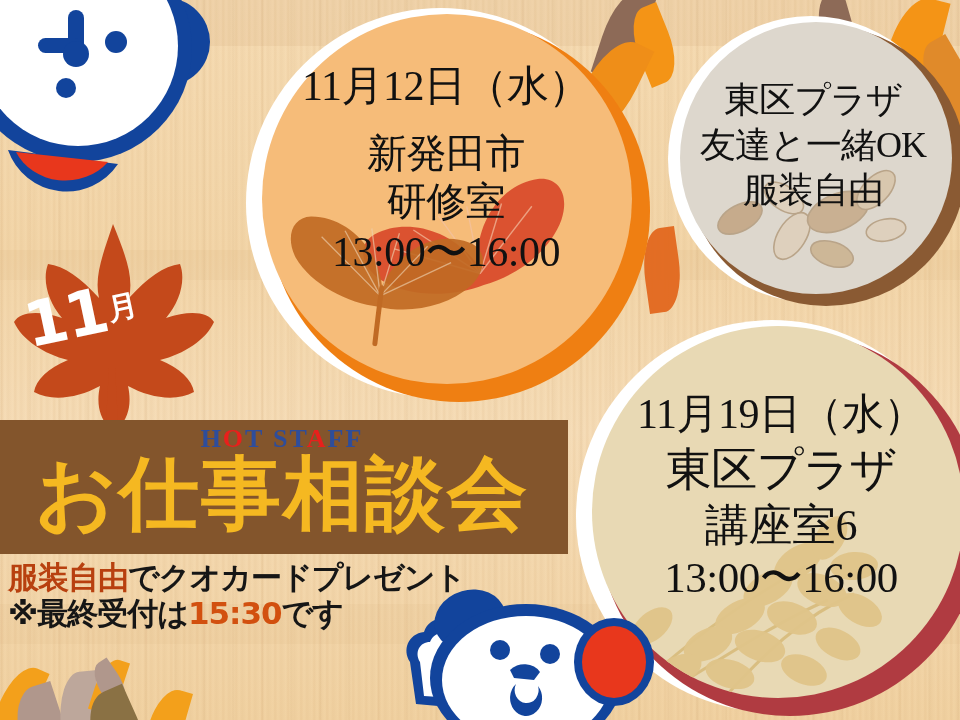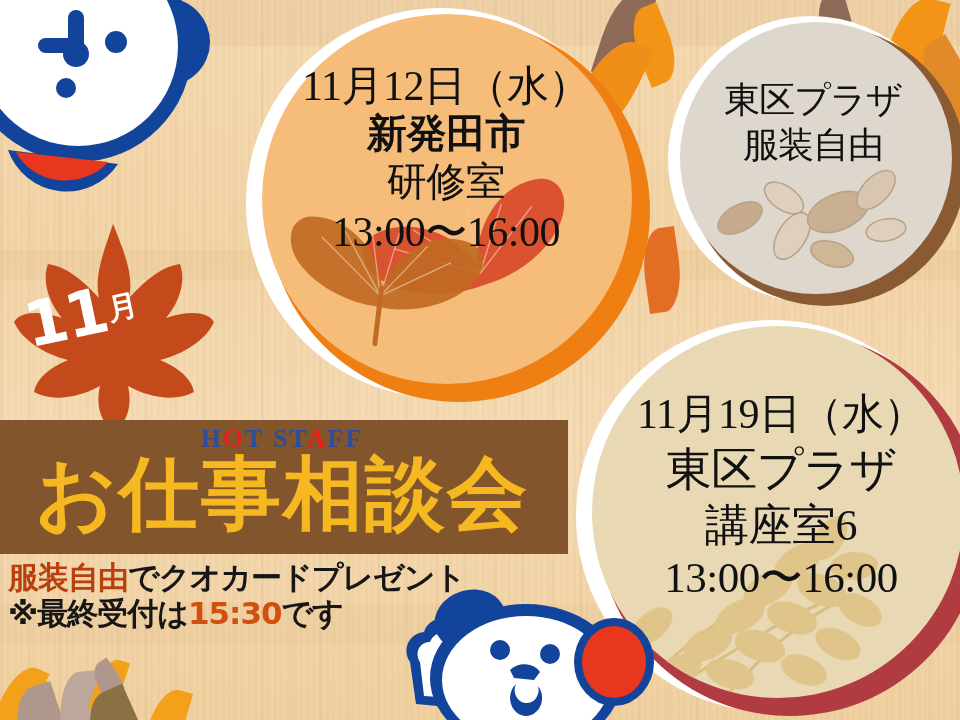--- a/index.html
+++ b/index.html
@@ -106,21 +106,21 @@
     z-index:40;
     color:#111111;
     text-align:center;
     font-family: "Liberation Serif", "DejaVu Serif", serif;
     line-height:1.16;
     white-space:nowrap;
     letter-spacing:-0.5px;
   }
   #event1-text { left:252px; top:62px; width:388px; }
   #event1-text .l1 { font-size:42px; font-weight:400;font-family:Liberation Serif, serif; }
-  #event1-text .l2 { font-size:40px; font-weight:700; margin-top:0;}
+  #event1-text .l2 { font-size:40px; font-weight:400; margin-top:20px;}
   #event1-text .l3 { font-size:36px; font-weight:400; margin-top:4px; letter-spacing:-2px;}
   #event1-text .l4 { font-size:40px; font-weight:400; margin-top:2px;}
   #event1-text .l5 { font-size:42px; font-weight:400; margin-top:2px;}
 
   #notice-text { left:668px; top:80px; width:290px; }
   #notice-text .n { font-size:36px; font-weight:400; letter-spacing:-1px; margin-bottom:3px;}
 
   #event2-text { left:590px; top:390px; width:382px; }
   #event2-text .l1 { font-size:42px; font-weight:400; }
   #event2-text .l2 { font-size:46px; font-weight:400; margin-top:4px;}
@@ -262,20 +262,21 @@
         <ellipse cx="158" cy="190" rx="32" ry="18" transform="rotate(-22 158 190)" fill="#c9b092"></ellipse>
         <ellipse cx="196" cy="168" rx="24" ry="13" transform="rotate(-46 196 168)" fill="#d8c7ae"></ellipse>
         <ellipse cx="152" cy="232" rx="22" ry="12" transform="rotate(18 152 232)" fill="#cdb797"></ellipse>
         <ellipse cx="206" cy="208" rx="20" ry="11" transform="rotate(-10 206 208)" fill="#ded0bd"></ellipse>
       </g>
     </svg>
   </div>
 
   <div class="circle-text" id="notice-text">
     <div class="n">東区プラザ</div>
+    <div class="n">友達と一緒OK</div>
     <div class="n">服装自由</div>
   </div>
 
   <div class="ring" id="beige-ring-white"></div>
   <div class="ring" id="beige-ring-red"></div>
   <div class="disc" id="beige-disc">
     <svg width="372" height="372" viewBox="0 0 372 372">
       <g stroke="#d9bd7f" stroke-width="3" fill="none" opacity="0.95">
         <path d="M40,368 C90,320 150,276 214,240"></path>
         <path d="M64,372 C120,340 176,300 236,274"></path>

